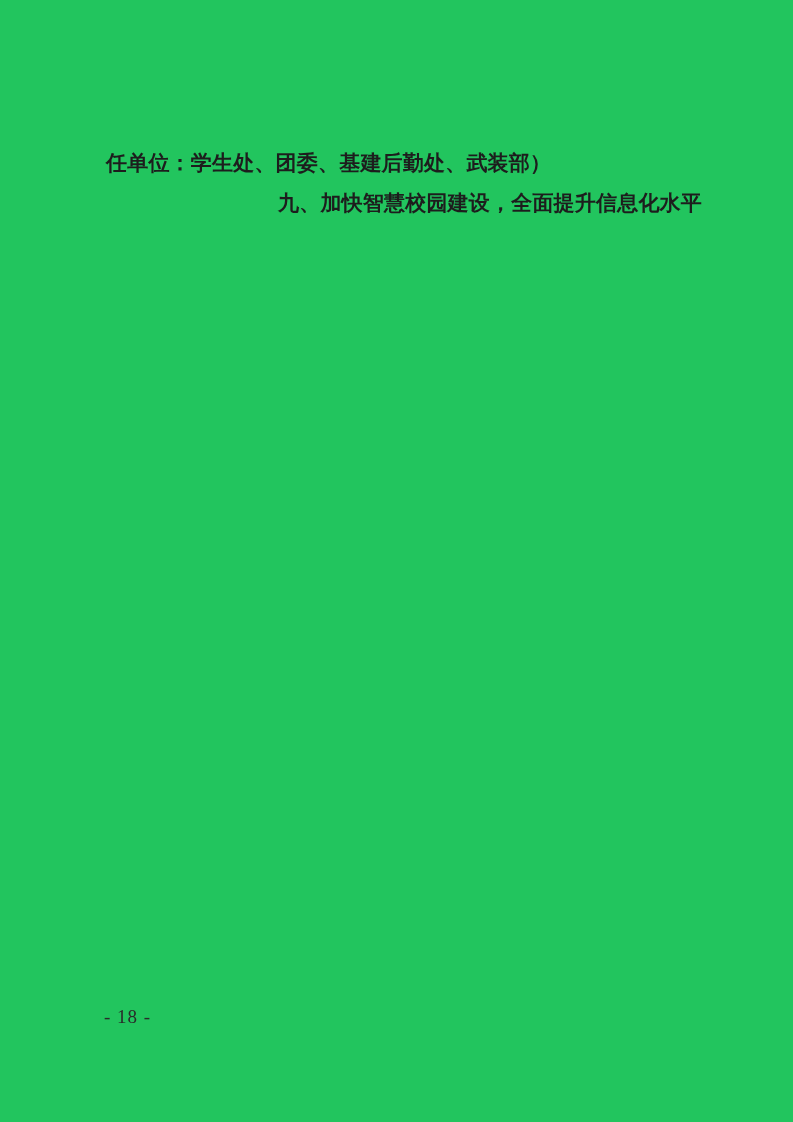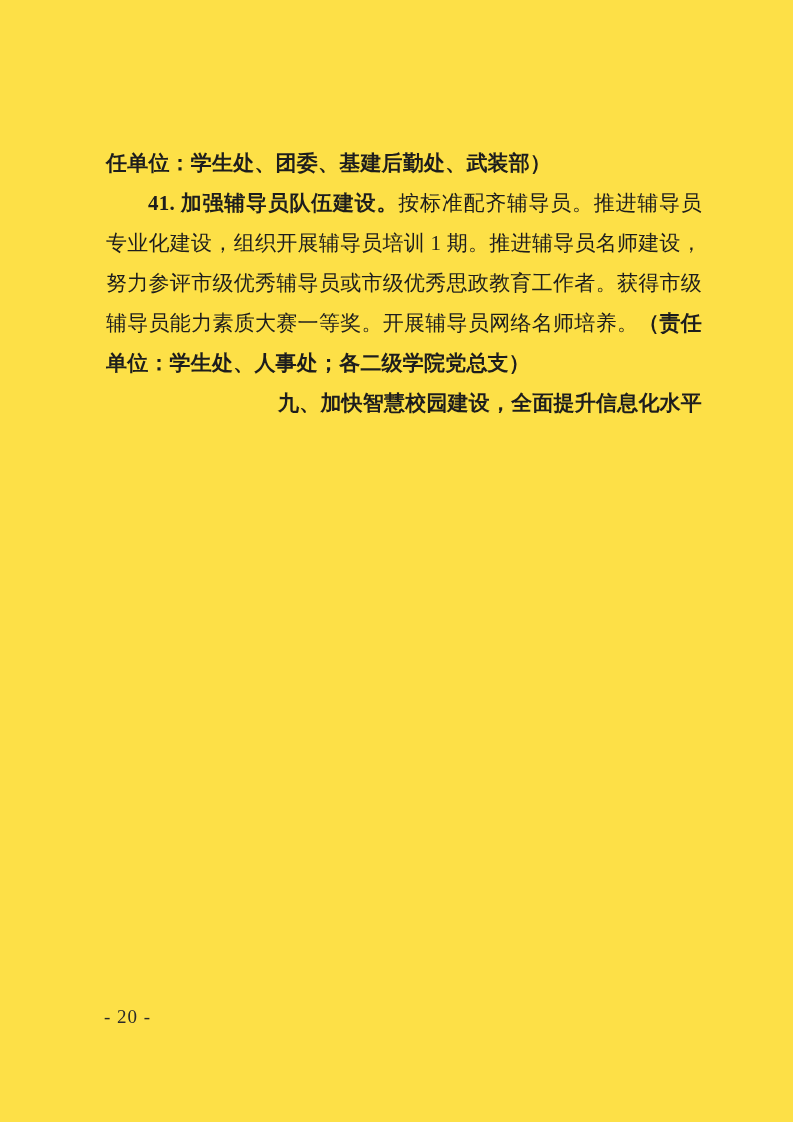--- a/index.html
+++ b/index.html
@@ -5,21 +5,21 @@
   html, body {
     margin: 0;
     padding: 0;
     background: #e8e8e8;
   }
   .page {
     position: relative;
     width: 793px;
     height: 1122px;
     margin: 0 auto;
-    background: #fde047;
+    background: #22c55e;
     overflow: hidden;
     font-family: "Liberation Serif", "DejaVu Serif", serif;
     color: #1d1d1d;
   }
   .content {
     position: absolute;
     left: 106px;
     top: 143px;
     width: 596px;
   }
@@ -56,19 +56,18 @@
     color: #2a2a2a;
     font-family: "Liberation Serif", "DejaVu Serif", serif;
   }
 </style>
 </head>
 <body>
 
 <div class="page">
   <div class="content" id="content">
       <p class="para"><span class="run-bold">任单位：学生处、团委、基建后勤处、武装部）</span></p>
-      <p class="para indent"><span class="run-bold">41. 加强辅导员队伍建设。</span><span class="run-normal">按标准配齐辅导员。推进辅导员专业化建设，组织开展辅导员培训 1 期。推进辅导员名师建设，努力参评市级优秀辅导员或市级优秀思政教育工作者。获得市级辅导员能力素质大赛一等奖。开展辅导员网络名师培养。</span><span class="run-bold">（责任单位：学生处、人事处；各二级学院党总支）</span></p>
       <p class="para indent heading"><span class="run-bold">九、加快智慧校园建设，全面提升信息化水平</span></p>
     </div>
   <div class="footer">
-    <span>- 20 -</span>
+    <span>- 18 -</span>
   </div>
 </div>
 
 </body></html>

